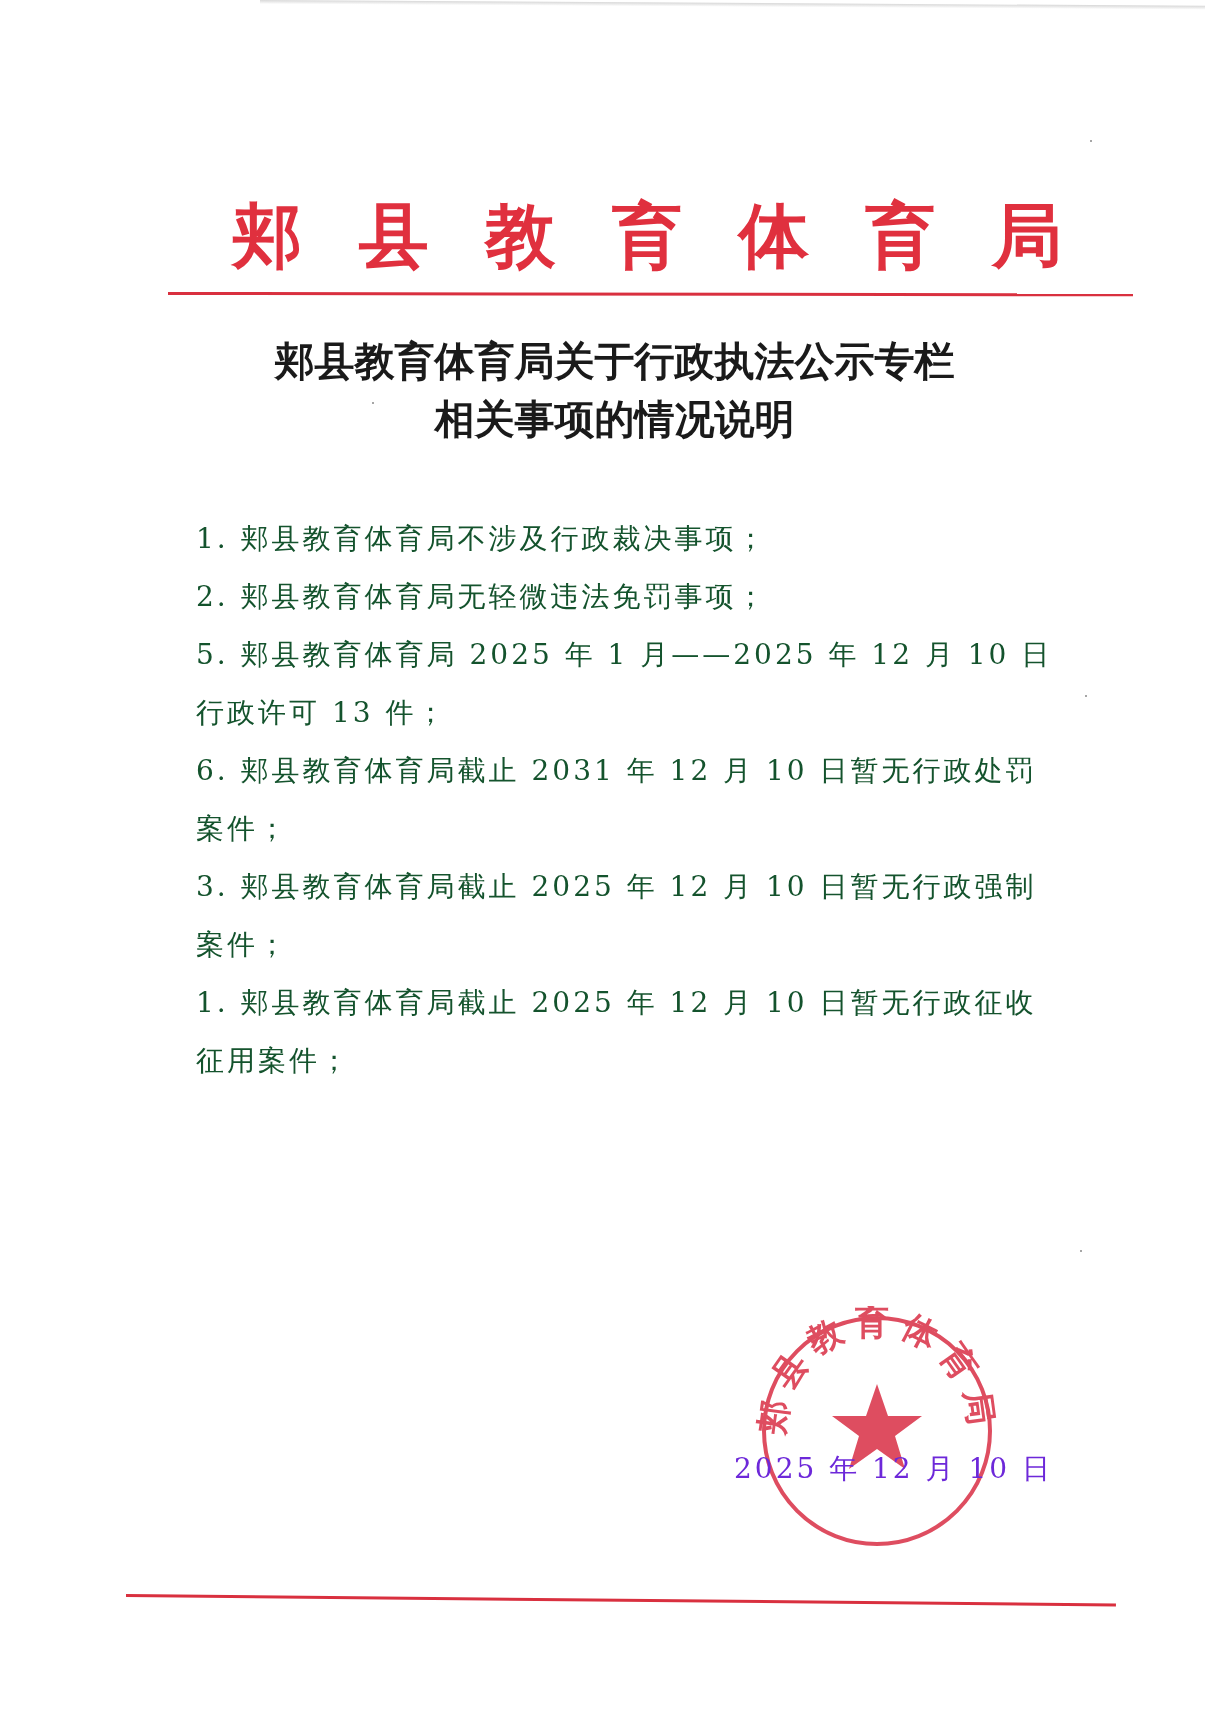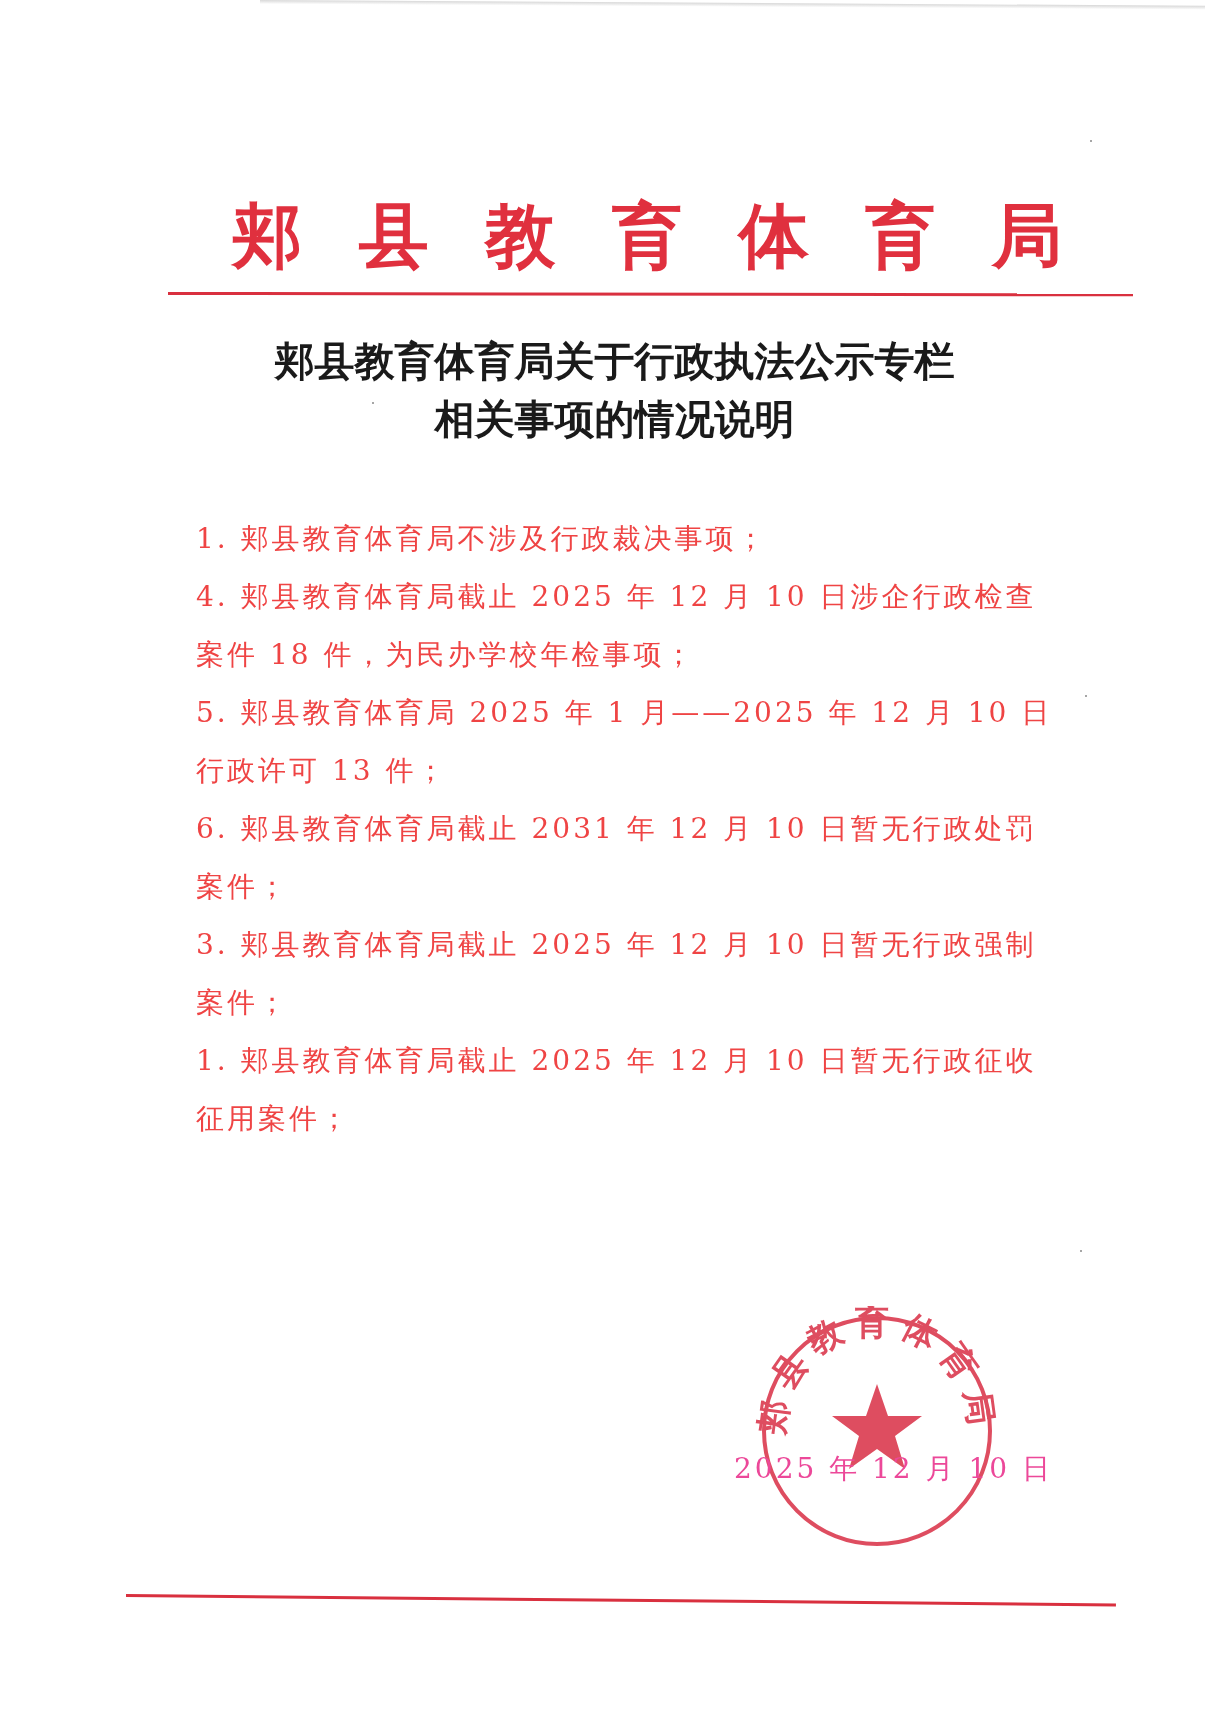--- a/index.html
+++ b/index.html
@@ -32,28 +32,28 @@
     position: absolute; left: 0; width: 1205px; text-align: center;
     font-family: "DejaVu Serif", serif; font-weight: bold;
     font-size: 40px; color: #1a1a1a; letter-spacing: 0px;
   }
   .doc-title.l1 { top: 334px; left: 12px; }
   .doc-title.l2 { top: 392px; left: 12px; }
 
   .body-text {
     position: absolute; left: 196px; top: 510px; width: 870px;
     font-family: "DejaVu Serif", serif; font-size: 28px; line-height: 58px;
-    letter-spacing: 3px; color: #ef4444;
+    letter-spacing: 3px; color: #14532d;
   }
   .body-text p { margin: 0; }
   .closing { padding-left: 66px; }
 
   .date-line {
     position: absolute; left: 734px; top: 1450px;
-    font-family: "DejaVu Serif", serif; font-size: 28px; letter-spacing: 3px; color: #ec4899;
+    font-family: "DejaVu Serif", serif; font-size: 28px; letter-spacing: 3px; color: #6d28d9;
     z-index: 2;
   }
   .seal {
     position: absolute; left: 752px; top: 1306px; width: 250px; height: 250px;
     opacity: 0.85; z-index: 1;
   }
   .seal-text {
     font-family: "DejaVu Serif", serif; font-size: 34px; fill: #d92f45; font-weight: bold;
   }
   .speck { position: absolute; width: 2px; height: 2px; background: #888; border-radius: 1px; }
@@ -73,21 +73,21 @@
   <span>局</span>
 </div>
 
 <div class="rule top"></div>
 
 <div class="doc-title l1">郏县教育体育局关于行政执法公示专栏</div>
 <div class="doc-title l2">相关事项的情况说明</div>
 
 <div class="body-text">
   <p>1. 郏县教育体育局不涉及行政裁决事项；</p>
-  <p>4. 郏县教育体育局截止 2025 年 12 月 10 日涉企行政检查案件 18 件，为民办学校年检事项；</p>
+  <p>2. 郏县教育体育局无轻微违法免罚事项；</p>
   <p>5. 郏县教育体育局 2025 年 1 月——2025 年 12 月 10 日行政许可 13 件；</p>
   <p>6. 郏县教育体育局截止 2031 年 12 月 10 日暂无行政处罚案件；</p>
   <p>3. 郏县教育体育局截止 2025 年 12 月 10 日暂无行政强制案件；</p>
   <p>1. 郏县教育体育局截止 2025 年 12 月 10 日暂无行政征收征用案件；</p>
 </div>
 
 <svg class="seal" viewBox="0 0 250 250">
   <defs>
     <path id="sealArc" d="M 38 150 A 92 92 0 1 1 212 150"></path>
   </defs>

